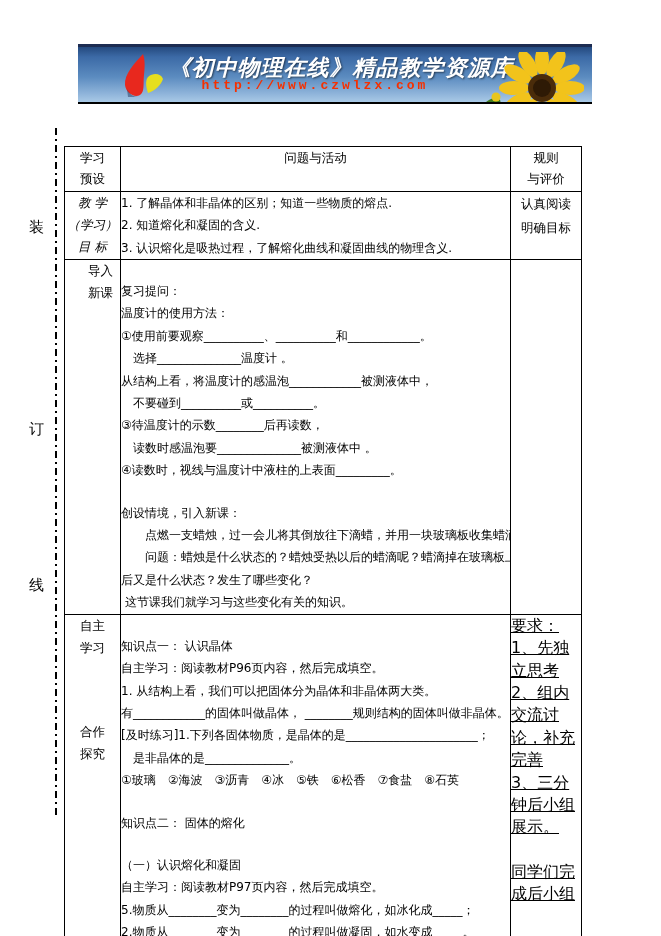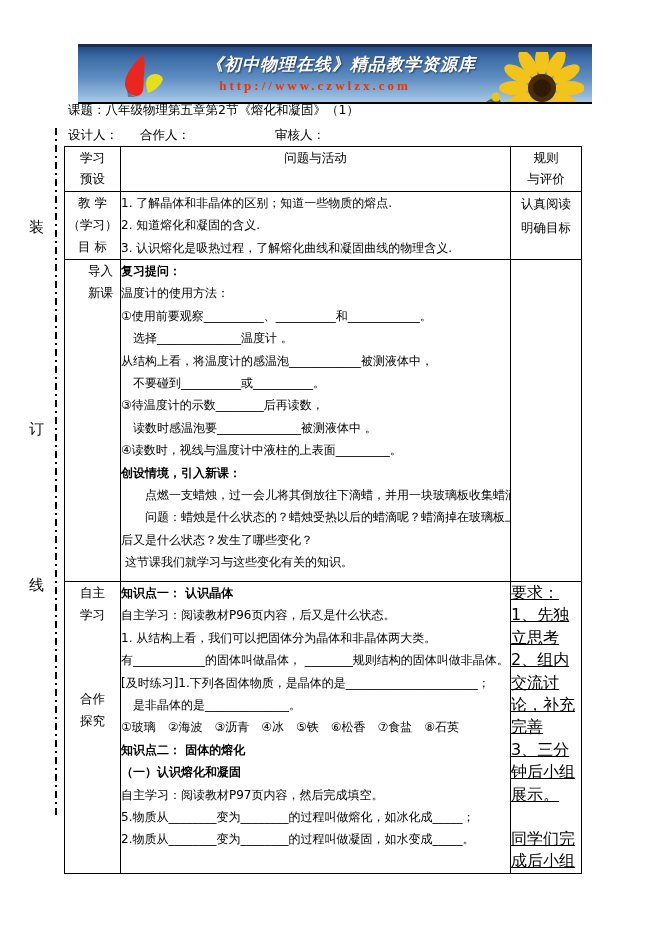--- a/index.html
+++ b/index.html
@@ -12,24 +12,24 @@
     background:repeating-linear-gradient(to bottom,#000 0 7px,transparent 7px 11px,#000 11px 13px,transparent 13px 17px);}
   .bind-char{position:absolute;left:29px;font-size:15px;color:#000;}
   .bc0{top:218px}.bc1{top:420px}.bc2{top:576px}
 
   
   .banner{position:absolute;left:78px;top:44px;width:514px;height:55px;overflow:hidden;
     background:linear-gradient(180deg,#24497e 0%,#3c6aa6 18%,#5c8cc0 55%,#8fb4da 85%,#a9c9e6 100%);
     border-top:3px solid #1d2c52;border-bottom:2px solid #000;}
   .logo{position:absolute;left:36px;top:6px;}
   .banner-title{position:absolute;left:70px;right:58px;top:6px;text-align:center;color:#ffffff;
-    font-weight:bold;font-style:italic;font-size:17px;letter-spacing:1px;
+    font-weight:bold;font-style:italic;font-size:22px;letter-spacing:1px;
     text-shadow:1px 1px 2px rgba(0,0,0,0.55);white-space:nowrap;}
   .banner-url{position:absolute;left:60px;right:100px;top:31px;text-align:center;color:#f53000;
-    font-weight:bold;font-size:13px;letter-spacing:3px;font-family:Liberation Serif, serif;
+    font-weight:bold;font-size:13px;letter-spacing:3px;font-family:Liberation Mono, monospace;
     white-space:nowrap;cursor:pointer;}
   .sunflower{position:absolute;right:8px;bottom:-14px;}
 
   
   .topic{position:absolute;left:68px;top:102px;font-size:12.5px;white-space:nowrap;}
   .people{position:absolute;left:0;top:127px;width:661px;height:18px;font-size:12.5px;}
   .people span{position:absolute;white-space:nowrap;}
   .p-designer{left:68px;} .p-partner{left:140px;} .p-reviewer{left:275px;}
 
   
@@ -40,21 +40,21 @@
   .col-main{width:390px;}
   .col-rule{width:71px;}
 
   .hdr td{height:44px;text-align:center;line-height:21px;padding-top:2px;font-size:12.5px;}
   td.label-cell{text-align:center;vertical-align:middle;font-size:12.5px;line-height:22px;}
   td.rule-cell-mid{text-align:center;vertical-align:middle;font-size:12.5px;line-height:24px;}
   td.rule-cell-top{vertical-align:top;font-size:16px;line-height:22.4px;padding:3px 2px 0 4px;
     word-break:break-all;text-decoration:underline;}
   td.content-cell{vertical-align:top;padding:2px 2px 0 5px;}
   .line{line-height:22.4px;white-space:nowrap;}
-  .b{font-weight:bold;}
+  .b{font-weight:normal;margin-top:20px;}
   .i1{padding-left:12px;}
   .i2{padding-left:24px;}
   .i0{padding-left:4px;}
   .gap{height:62px;}
   .r2 .line{line-height:22.3px;}
 </style>
 </head>
 <body>
 
 <div class="page">
@@ -92,26 +92,20 @@
           <ellipse cx="62" cy="8" rx="7" ry="15" transform="rotate(270 62 36)"></ellipse>
           <ellipse cx="62" cy="8" rx="7" ry="15" transform="rotate(300 62 36)"></ellipse>
           <ellipse cx="62" cy="8" rx="7" ry="15" transform="rotate(330 62 36)"></ellipse>
         </g>
         <circle cx="62" cy="36" r="14" fill="#4a2c0a"></circle>
         <circle cx="62" cy="36" r="9" fill="#2e1a05"></circle>
       </g>
     </svg>
   </div>
 
-  <div class="topic">课题：八年级物理第五章第2节《熔化和凝固》（1）</div>
-  <div class="people">
-    <span class="p-designer">设计人：</span>
-    <span class="p-partner">合作人：</span>
-    <span class="p-reviewer">审核人：</span>
-  </div>
 
   <table class="grid">
     <colgroup>
         <col class="col-label">
         <col class="col-main">
         <col class="col-rule">
       </colgroup>
 
     <tbody>
         <tr class="hdr">
@@ -120,21 +114,21 @@
         <div>预设</div>
       </td>
       <td>问题与活动</td>
       <td>
         <div>规则</div>
         <div>与评价</div>
       </td>
     </tr>
 
     <tr class="r2">
-      <td class="label-cell" style="height:67px;">
+      <td class="label-cell" style="height:67px;font-style:italic;">
         <div>教 学</div>
         <div>（学习）</div>
         <div>目 标</div>
       </td>
       <td class="content-cell">
         <div class="line">1. 了解晶体和非晶体的区别；知道一些物质的熔点.</div>
         <div class="line">2. 知道熔化和凝固的含义.</div>
         <div class="line">3. 认识熔化是吸热过程，了解熔化曲线和凝固曲线的物理含义.</div>
       </td>
       <td class="rule-cell-mid">
@@ -170,21 +164,21 @@
     <tr>
       <td class="label-cell" style="height:270px;margin-left:20px;">
         <div>自主</div>
         <div>学习</div>
         <div class="gap"></div>
         <div>合作</div>
         <div>探究</div>
       </td>
       <td class="content-cell">
         <div class="line b">知识点一： 认识晶体</div>
-        <div class="line">自主学习：阅读教材P96页内容，后又是什么状态。</div>
+        <div class="line">自主学习：阅读教材P96页内容，然后完成填空。</div>
         <div class="line">1. 从结构上看，我们可以把固体分为晶体和非晶体两大类。</div>
         <div class="line">有____________的固体叫做晶体， ________规则结构的固体叫做非晶体。</div>
         <div class="line">[及时练习]1.下列各固体物质，是晶体的是______________________；</div>
         <div class="line i1">是非晶体的是______________。</div>
         <div class="line">①玻璃　②海波　③沥青　④冰　⑤铁　⑥松香　⑦食盐　⑧石英</div>
         <div class="line b">知识点二： 固体的熔化</div>
         <div class="line b">（一）认识熔化和凝固</div>
         <div class="line">自主学习：阅读教材P97页内容，然后完成填空。</div>
         <div class="line">5.物质从________变为________的过程叫做熔化，如冰化成_____；</div>
         <div class="line">2.物质从________变为________的过程叫做凝固，如水变成_____。</div>

